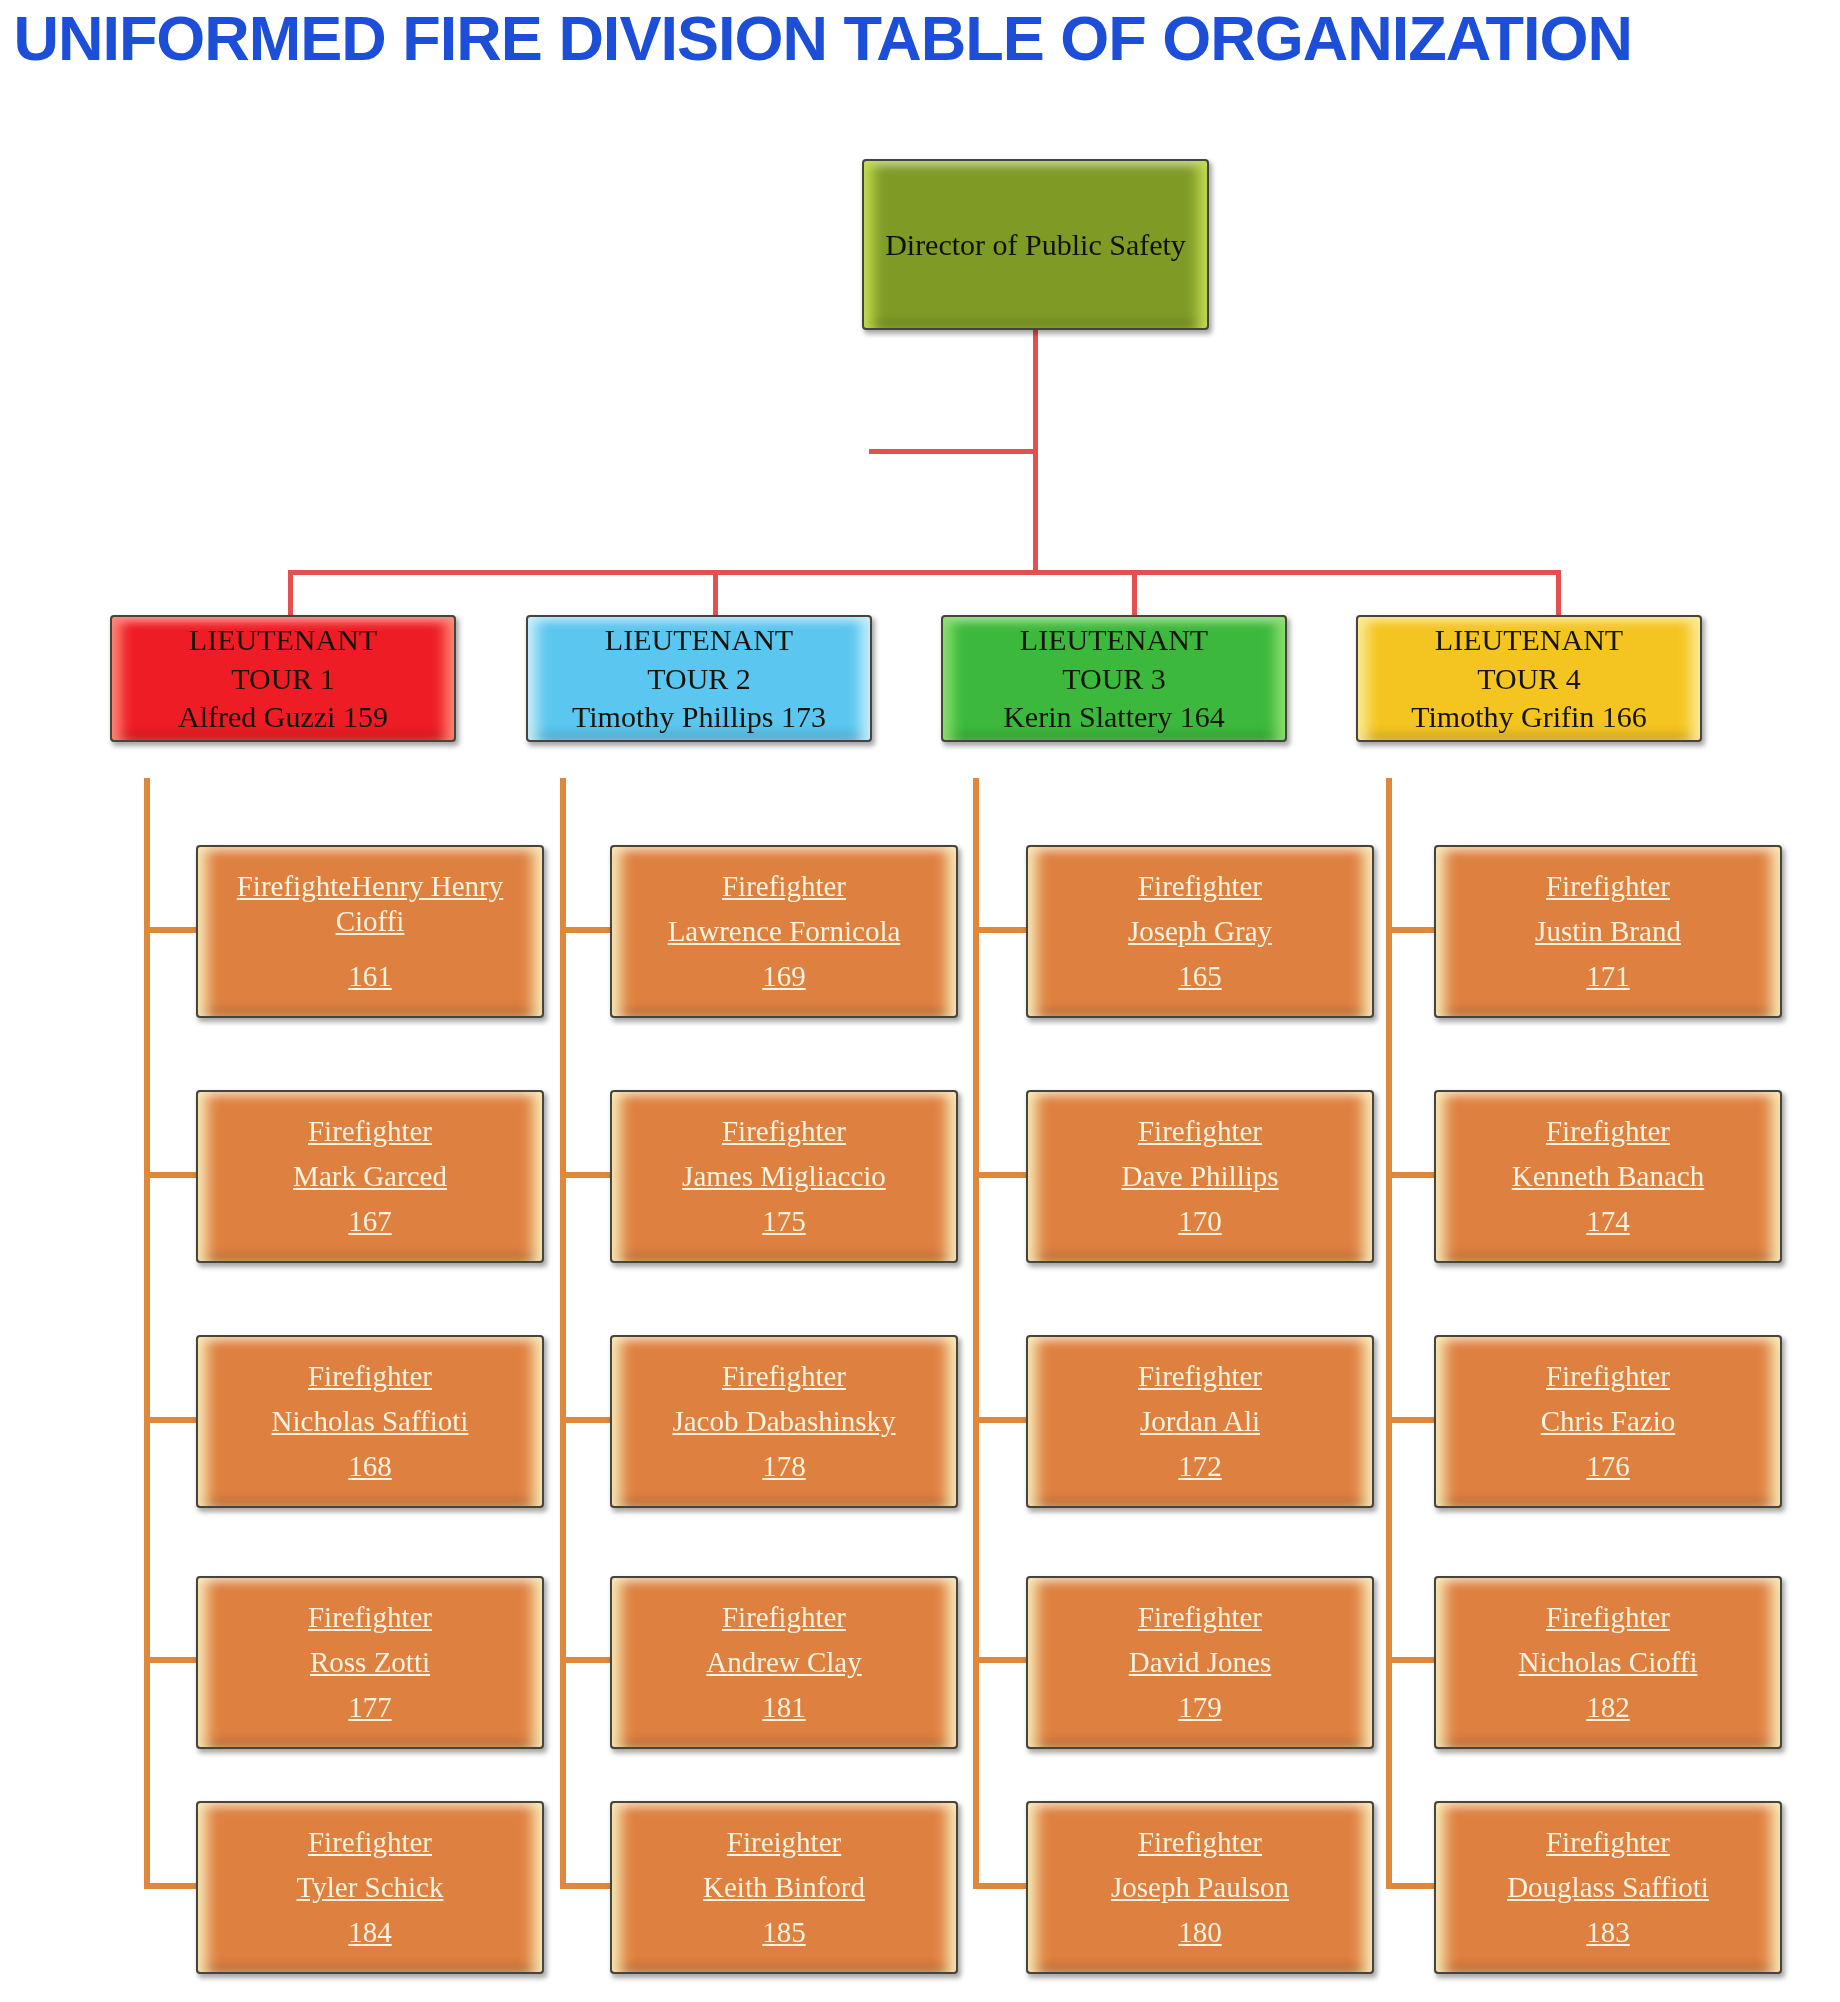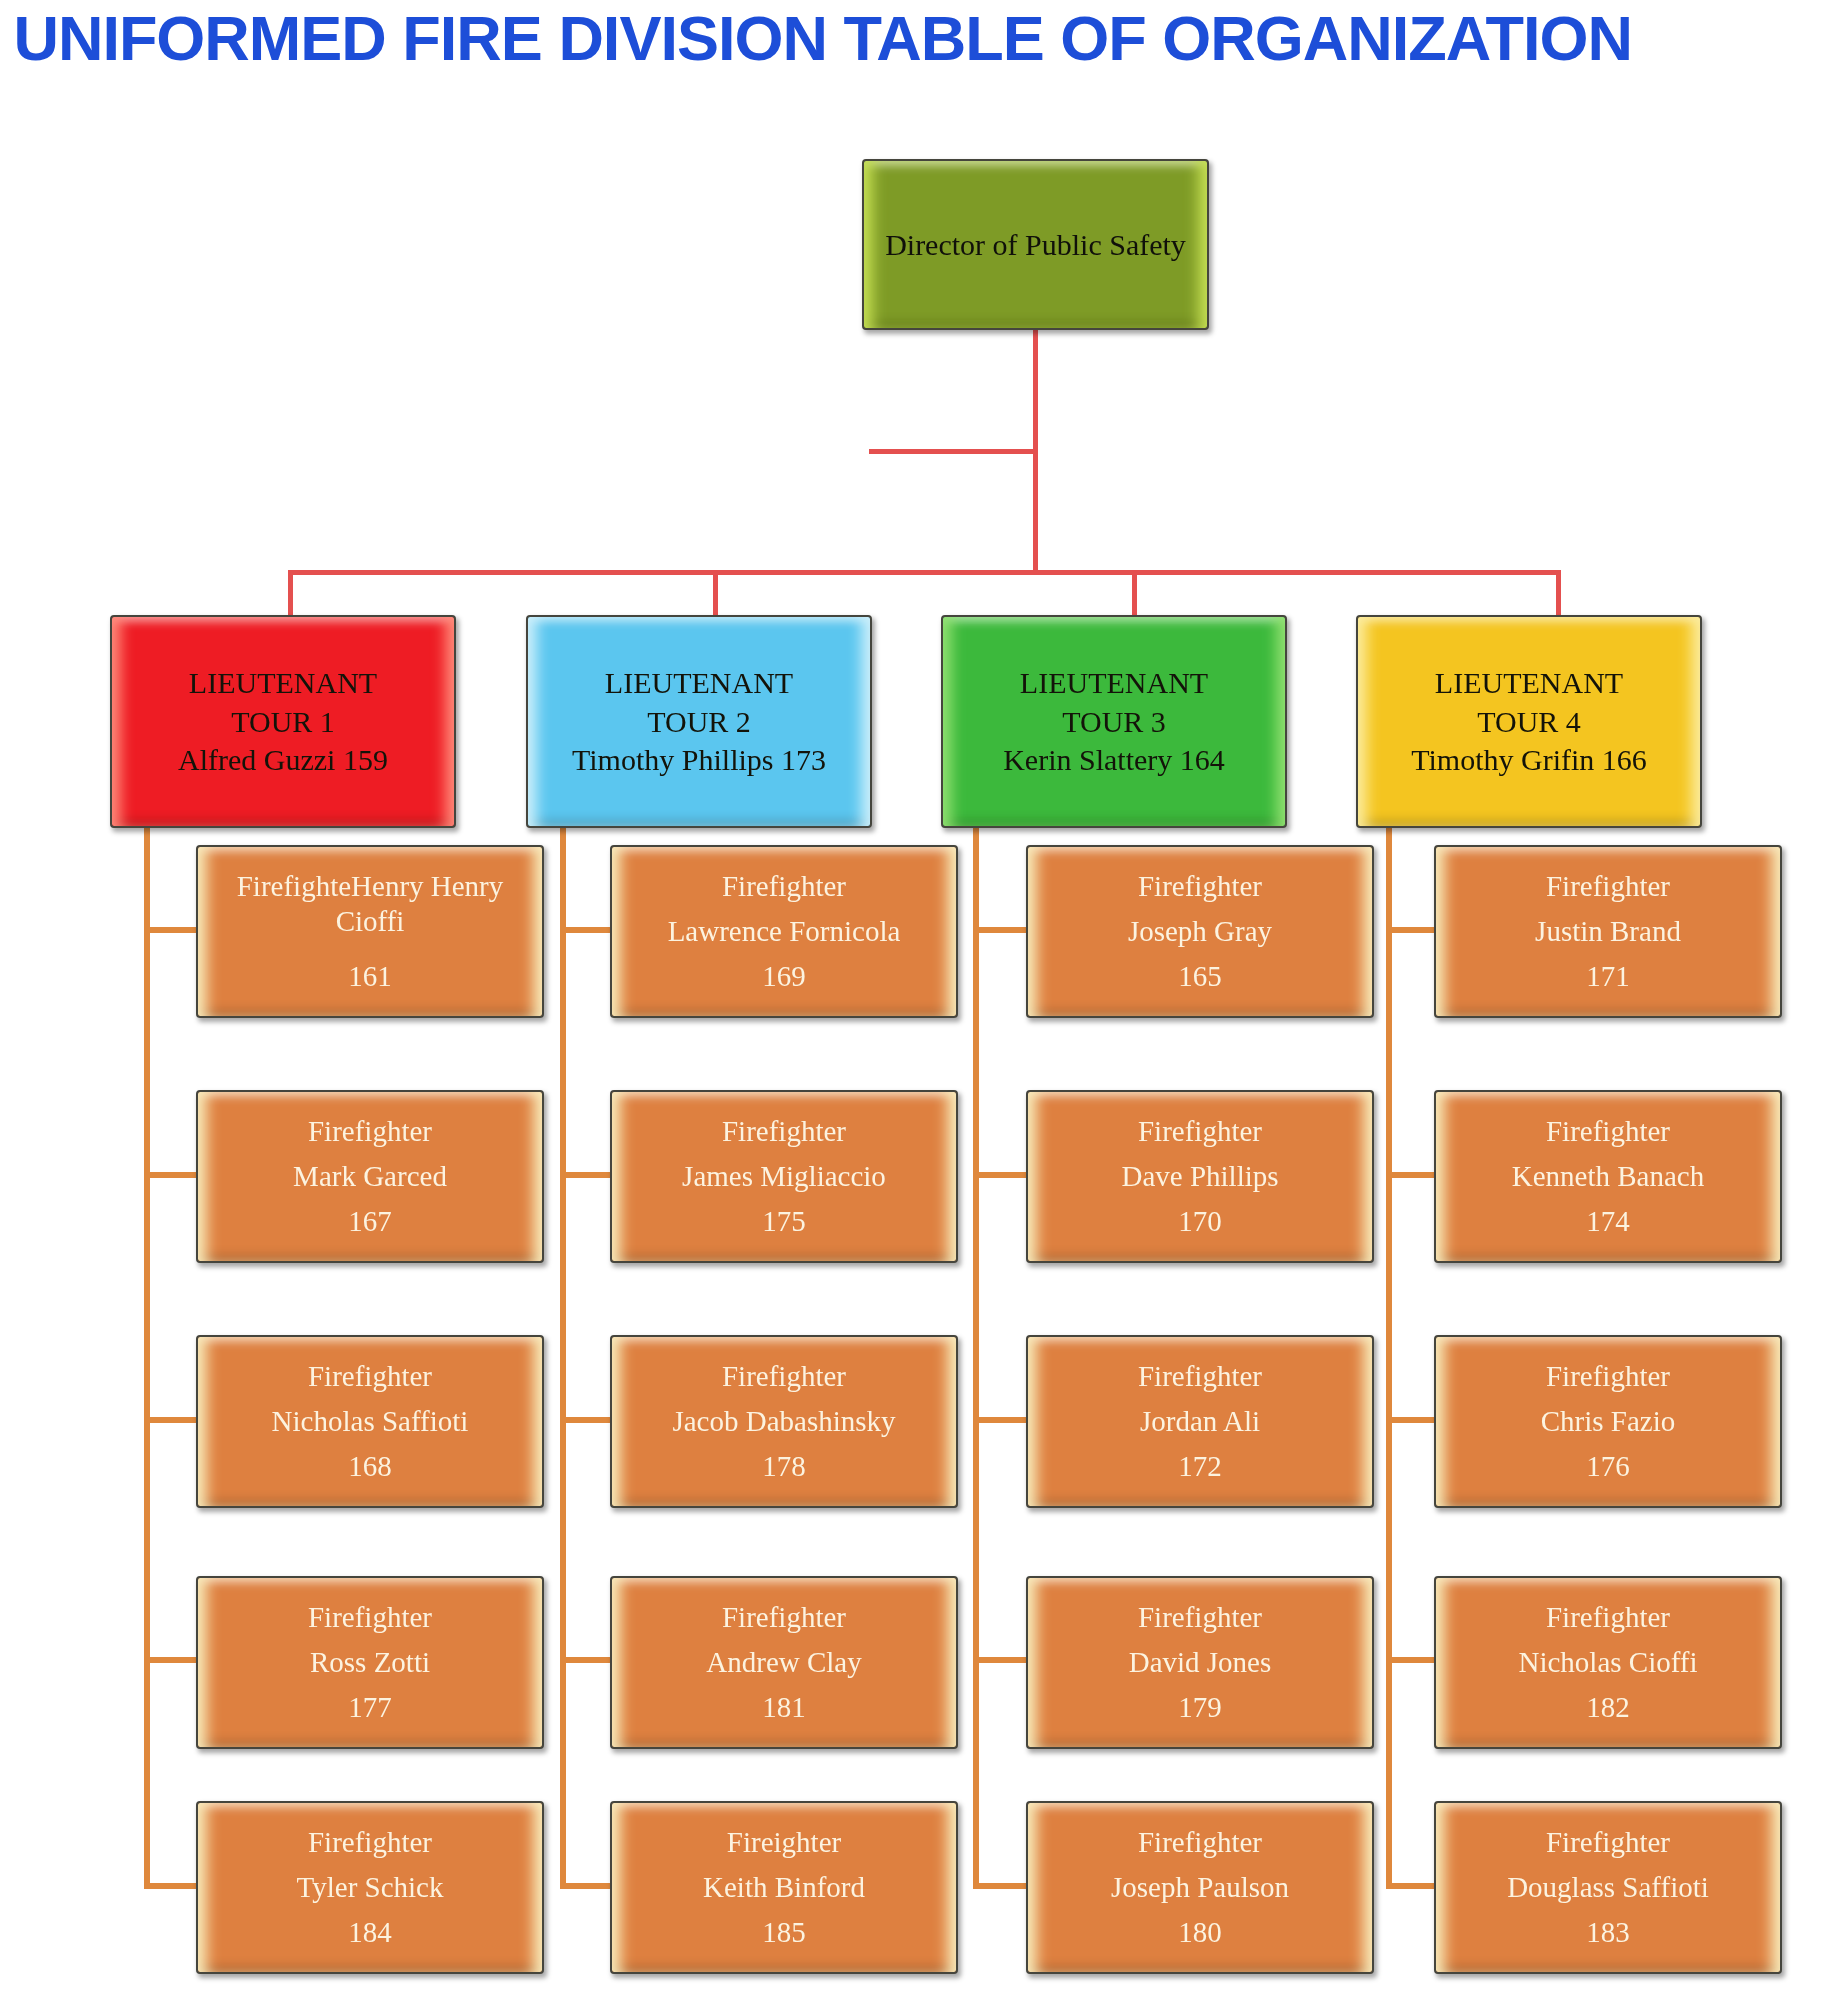--- a/index.html
+++ b/index.html
@@ -22,24 +22,24 @@
       inset -15.4px 0 13.4px -6.7px var(--hi,rgba(255,255,255,.6)),
       inset 0 11.5px 9.6px -6.7px rgba(255,255,255,.55),
       inset 0 -11.5px 11.5px -6.7px rgba(0,0,0,.22),
       2.9px 3.8px 5.8px rgba(0,0,0,.35);
     display:flex;flex-direction:column;align-items:center;justify-content:center;
     text-align:center;
   }
   .director{left:862px;top:159px;width:347px;height:171px;color:#10100a;font-size:30px;}
   .captain{left:526px;top:365px;width:346px;height:173px;color:#10100a;font-size:30px;
     justify-content:space-evenly;padding:9.6px 13.4px;}
-  .lt{top:615px;width:346px;height:213px;color:#131309;font-size:30px;gap:2.9px;}
+  .lt{top:615px;width:346px;height:127px;color:#131309;font-size:30px;gap:2.9px;}
   .lt .lt-line{line-height:36px;}
   .member{width:348px;height:173px;color:var(--txt,#fcf3e0);font-size:29px;
-    justify-content:space-evenly;padding:11.5px 25px;line-height:35px;}
+    justify-content:space-evenly;padding:11.5px 25px;line-height:35px;text-decoration:underline;}
   .t1{left:110px;} .t2{left:526px;} .t3{left:941px;} .t4{left:1356px;}
   .c1{left:196px;} .c2{left:610px;} .c3{left:1026px;} .c4{left:1434px;}
   .r1{top:845px;} .r2{top:1090px;} .r3{top:1335px;} .r4{top:1576px;} .r5{top:1801px;}
 </style>
 </head>
 <body>
 
 <div class="canvas">
 
   <h1 class="title" style="color: #1d4ed8;">UNIFORMED FIRE DIVISION TABLE OF ORGANIZATION</h1>

